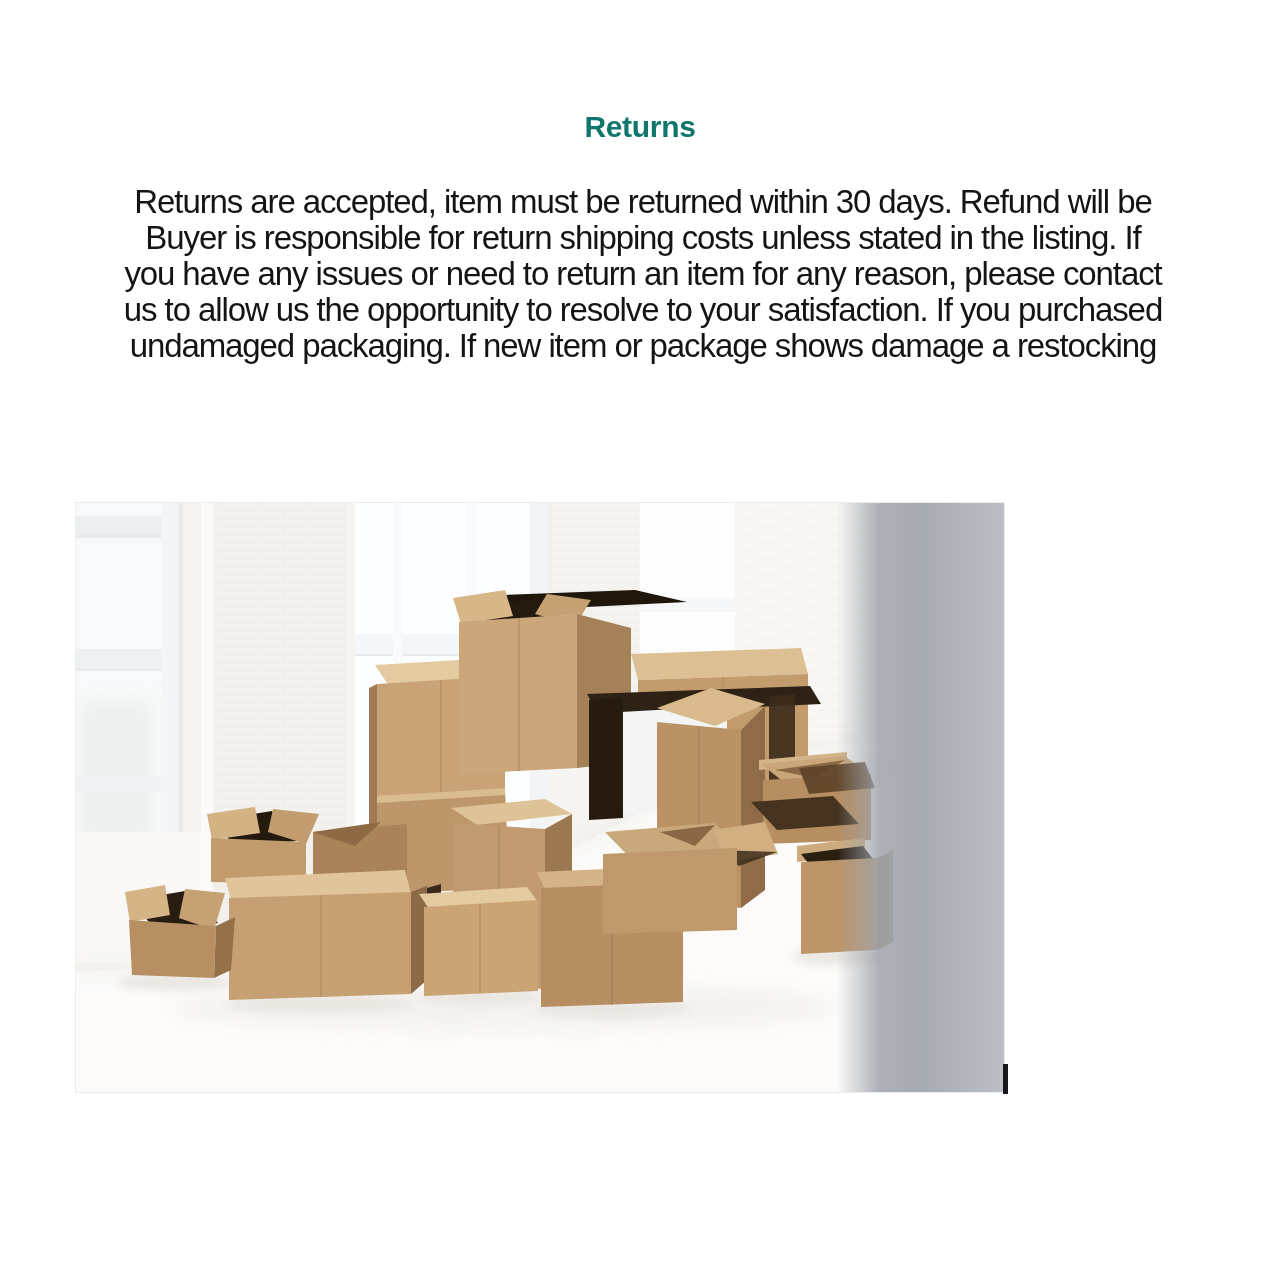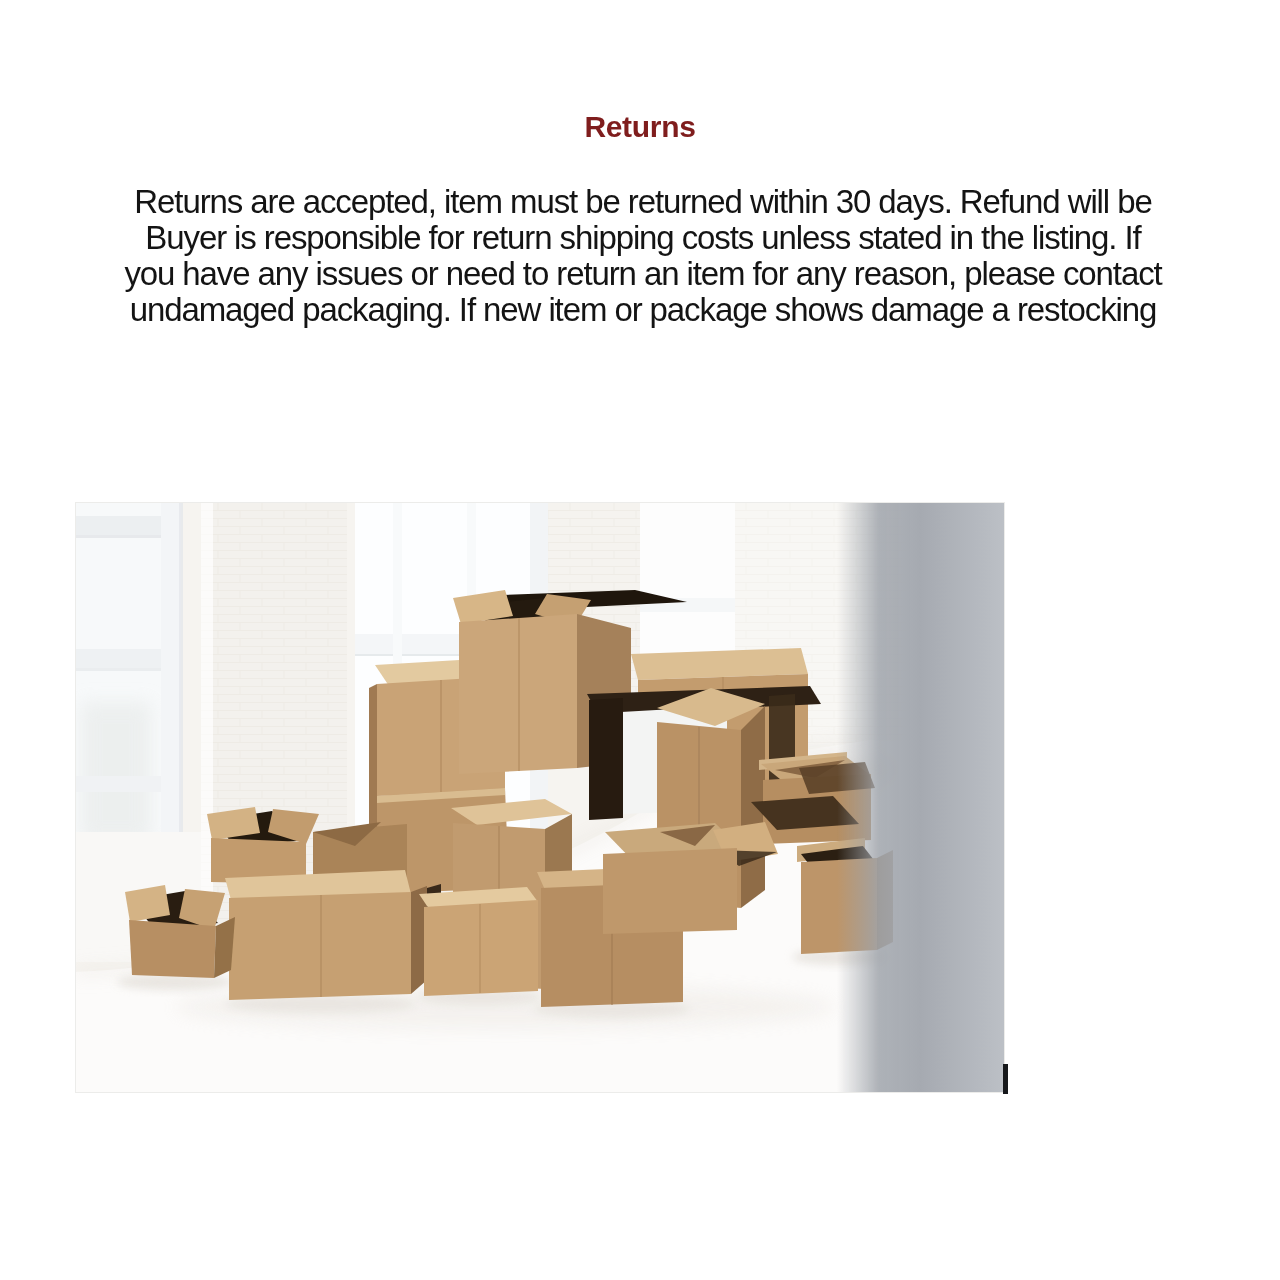--- a/index.html
+++ b/index.html
@@ -1,35 +1,36 @@
 <!DOCTYPE html>
 <html><head>
 <meta charset="utf-8">
 <style>
   html,body{margin:0;padding:0;background:#ffffff;}
   #page{position:relative;width:1280px;height:1280px;background:#ffffff;overflow:hidden;
         font-family:"Liberation Sans", sans-serif;color:#111;}
   .title{position:absolute;left:0;top:110px;width:1280px;text-align:center;
-         font-size:30px;font-weight:bold;letter-spacing:-0.3px;color:#7f1d1d;}
+         font-size:30px;font-weight:bold;letter-spacing:-0.3px;color:#0f766e;}
   .para{position:absolute;left:78px;top:184px;width:1130px;text-align:center;}
   .para .line{white-space:nowrap;font-size:33px;line-height:36px;letter-spacing:-1.1px;color:#141414;}
   .photo{position:absolute;left:75px;top:502px;width:930px;height:591px;}
   .cursor-mark{position:absolute;left:1003px;top:1064px;width:5px;height:30px;background:#16181b;}
 </style>
 </head>
 <body>
 
 <div id="page">
 
   <div class="title">Returns</div>
 
   <div class="para">
     <div class="line">Returns are accepted, item must be returned within 30 days. Refund will be</div>
     <div class="line">Buyer is responsible for return shipping costs unless stated in the listing. If</div>
     <div class="line">you have any issues or need to return an item for any reason, please contact</div>
+    <div class="line">us to allow us the opportunity to resolve to your satisfaction. If you purchased</div>
     <div class="line">undamaged packaging. If new item or package shows damage a restocking</div>
   </div>
 
   <div class="photo" title="Pile of cardboard moving boxes in a bright white room with large windows">
     <svg width="930" height="591" viewBox="0 0 930 591" xmlns="http://www.w3.org/2000/svg">
       <defs>
         <filter id="soft" x="-40%" y="-40%" width="180%" height="180%">
             <feGaussianBlur stdDeviation="4"></feGaussianBlur>
           </filter>
         <filter id="softer" x="-40%" y="-40%" width="180%" height="180%">

